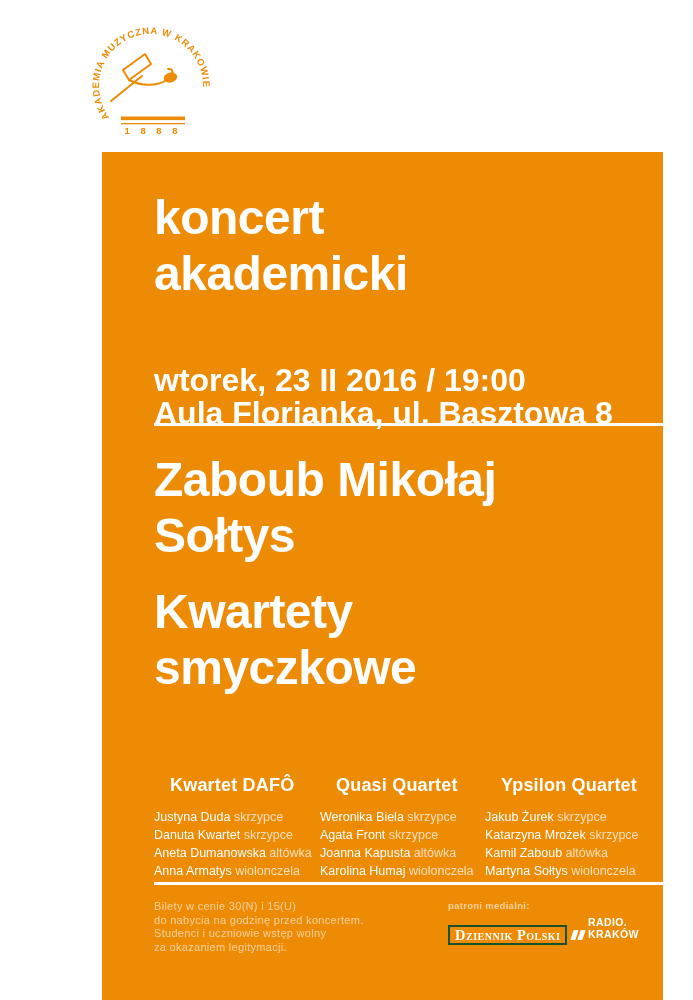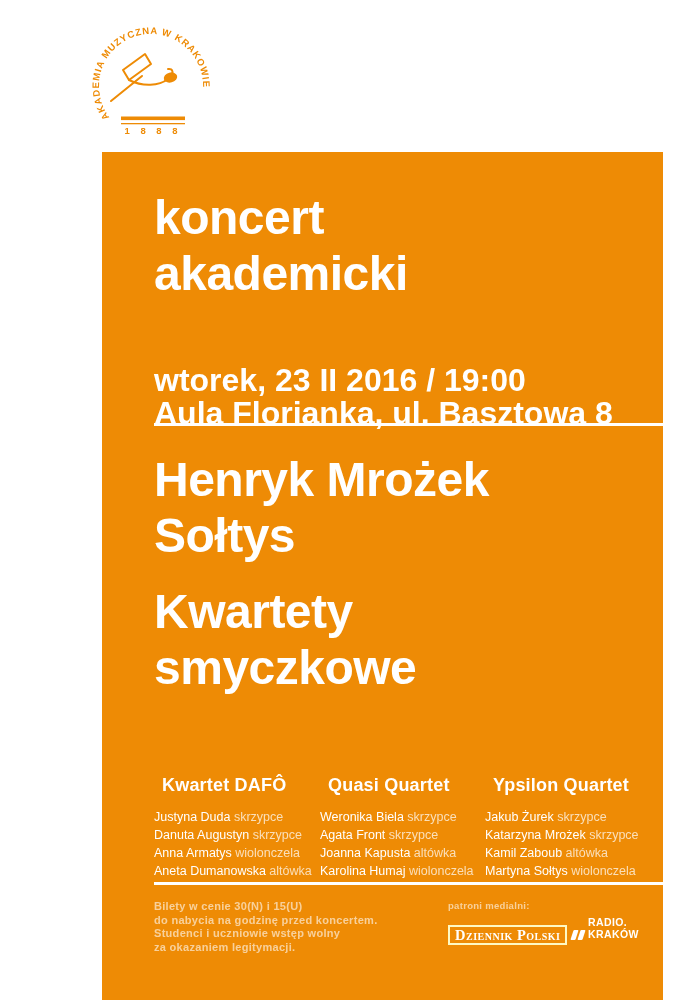--- a/index.html
+++ b/index.html
@@ -28,31 +28,31 @@
   .when{position:absolute;left:52px;top:176px;font-size:32px;line-height:33px;
     font-weight:bold;color:#fff;margin-top:36px;}
   .rule{position:absolute;left:52px;width:509px;height:3px;background:#ffffff;}
   .rule1{top:271px;}
   .rule2{top:730px;}
   .composer{top:300px;}
   .work{top:432px;}
   
   .col{position:absolute;top:622px;width:170px;color:#fff;}
   .col-1{left:52px;} .col-2{left:218px;} .col-3{left:383px;}
-  .col h3{margin:0 0 12px 8px;font-size:18px;line-height:22px;font-weight:bold;letter-spacing:0.2px;}
+  .col h3{margin:0 0 12px 16px;font-size:18px;line-height:22px;font-weight:bold;letter-spacing:0.2px;}
   .member{font-size:12.5px;line-height:18px;white-space:nowrap;}
   .mn{font-weight:normal;color:#ffffff;}
   .mi{color:rgba(255,255,255,0.72);text-align:center;}
   
   .tickets{position:absolute;left:52px;top:748px;font-size:11px;line-height:13.5px;
-    font-weight:bold;color:rgba(255,255,255,0.6);letter-spacing:0.3px;}
+    font-weight:normal;color:rgba(255,255,255,0.6);letter-spacing:0.3px;}
   .patrons-label{position:absolute;left:346px;top:748px;font-size:9.5px;
     font-weight:bold;color:rgba(255,255,255,0.6);letter-spacing:0.3px;}
   .dziennik{
-    position:absolute;left:346px;top:773px;border:2px solid #fef9c3;color:#ffffff;
+    position:absolute;left:346px;top:773px;border:2px solid #14532d;color:#ffffff;
     font-family:"Liberation Serif",serif;font-variant:small-caps;font-weight:bold;
     font-size:14.5px;line-height:16px;padding:0 5px;letter-spacing:0.5px;white-space:nowrap;
   }
   .radio{position:absolute;left:470px;top:765px;display:flex;align-items:flex-end;color:#ffffff;}
   .radio-quotes{display:flex;gap:2px;margin:1px 4px 0 0;}
   .radio-quotes i{display:block;width:5px;height:10px;background:#ffffff;
     transform:skewX(-18deg);border-radius:1px;}
   .radio-text{font-size:10.5px;line-height:11.5px;font-weight:bold;letter-spacing:0.4px;}
 </style>
 </head>
@@ -86,46 +86,46 @@
     </div>
 
     <div class="when">
       <div>wtorek, 23 II 2016 / 19:00</div>
       <div>Aula Florianka, ul. Basztowa 8</div>
     </div>
 
     <div class="rule rule1"></div>
 
     <div class="h1 composer">
-      <div>Henryk Mrożek</div>
+      <div>Zaboub Mikołaj</div>
       <div>Sołtys</div>
     </div>
 
     <div class="h1 work">
       <div>Kwartety</div>
       <div>smyczkowe</div>
     </div>
 
     <div class="col col-1">
       <h3>Kwartet DAFÔ</h3>
       <div class="member">
         <span class="mn">Justyna Duda</span>
         <span class="mi">skrzypce</span>
       </div>
       <div class="member">
-        <span class="mn">Danuta Augustyn</span>
+        <span class="mn">Danuta Kwartet</span>
         <span class="mi">skrzypce</span>
+      </div>
+      <div class="member">
+        <span class="mn">Aneta Dumanowska</span>
+        <span class="mi">altówka</span>
       </div>
       <div class="member">
         <span class="mn">Anna Armatys</span>
         <span class="mi">wiolonczela</span>
-      </div>
-      <div class="member">
-        <span class="mn">Aneta Dumanowska</span>
-        <span class="mi">altówka</span>
       </div>
     </div>
 
     <div class="col col-2">
       <h3>Quasi Quartet</h3>
       <div class="member">
         <span class="mn">Weronika Biela</span>
         <span class="mi">skrzypce</span>
       </div>
       <div class="member">

